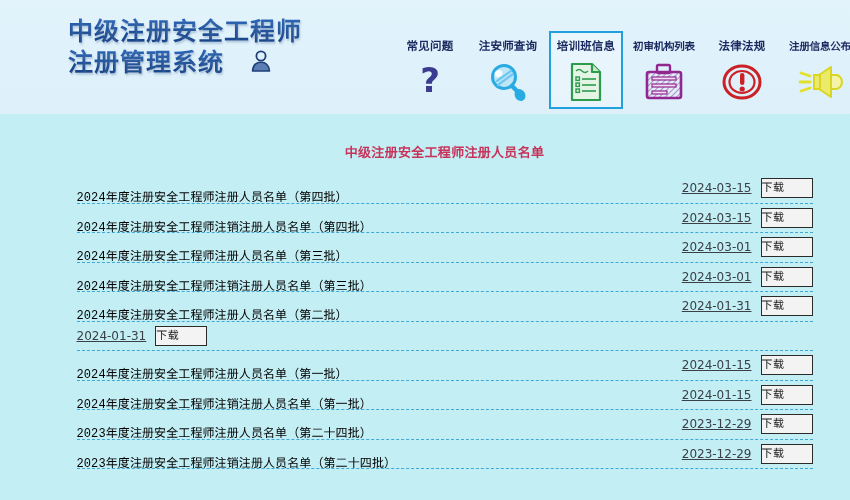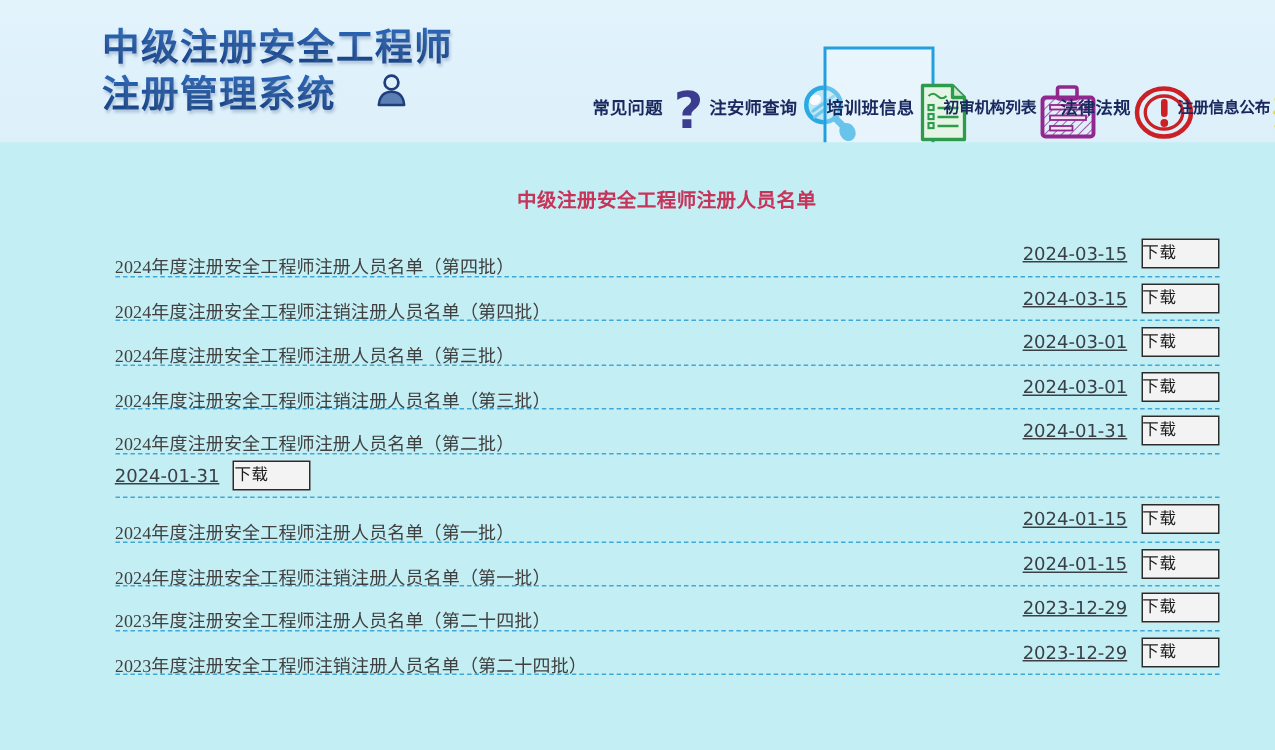--- a/index.html
+++ b/index.html
@@ -15,21 +15,21 @@
     font-family: "Liberation Sans", "DejaVu Sans", sans-serif;
     background: #c3eef4;
     color: #333;
     -webkit-font-smoothing: antialiased;
   }
 
   
   #header {
     position: relative;
     width: 850px;
-    height: 95px;
+    height: 114px;
     background: linear-gradient(180deg, #e2f3fb 0%, #dff1fb 55%, #ddf0fa 100%);
     overflow: hidden;
   }
 
   #brand {
     position: absolute;
     left: 68px;
     top: 16px;
     width: 300px;
     height: 80px;
@@ -75,23 +75,23 @@
     top: 31px;
     display: flex;
     align-items: flex-start;
     height: 78px;
   }
 
   .nav-item {
     width: 74px;
     height: 78px;
     display: flex;
-    flex-direction: row;
+    flex-direction: column;
     align-items: center;
-    justify-content: space-between;
+    justify-content: center;
     padding-top: 4px;
     cursor: pointer;
     border: 2px solid transparent;
     margin-right: 4px;
   }
   .nav-item:last-child { margin-right: 0; }
 
   .nav-item.active {
     border: 2px solid #22a0dd;
     background: rgba(255,255,255,.30);
@@ -147,23 +147,23 @@
     align-items: center;
     height: 24.5px;
     border-bottom: 1px dashed #3fa8d6;
     padding-bottom: 5px;
     margin-bottom: 5px;
   }
   .row:first-child { margin-top: 0; }
 
   .row-title {
     flex: 1 1 auto;
-    font-family: Liberation Serif, serif;
+    font-family: Liberation Mono, monospace;
     font-size: 12px;
-    color: #404040;
+    color: #000000;
     white-space: nowrap;
     overflow: hidden;
     letter-spacing: .1px;
     margin-top: 16px;
   }
 
   .row-date {
     flex: 0 0 auto;
     font-family: "DejaVu Sans", "Liberation Sans", sans-serif;
     font-size: 12px;

